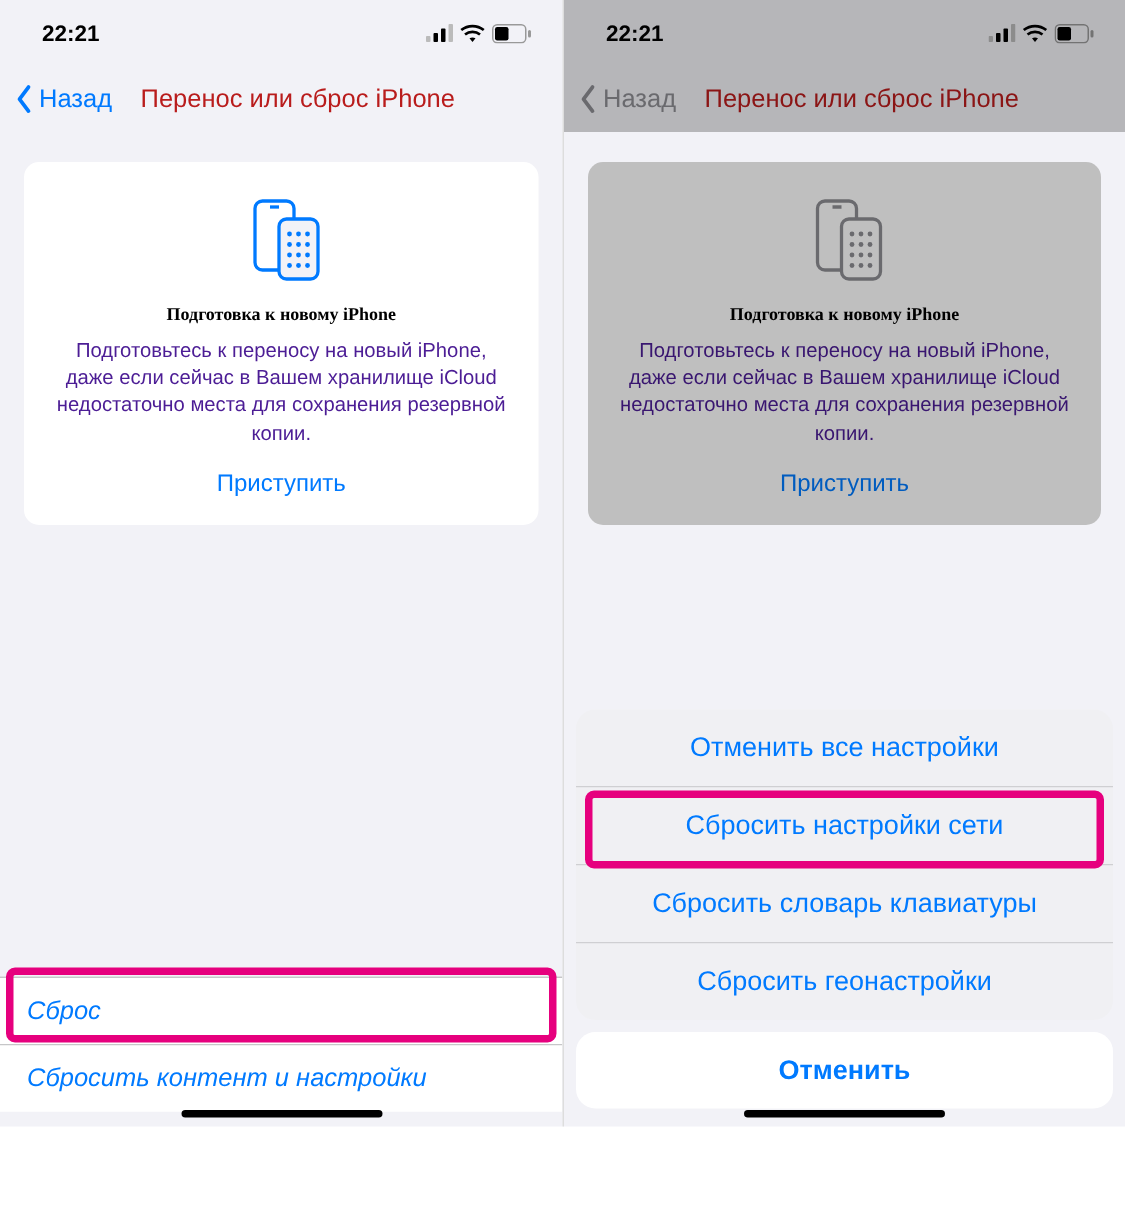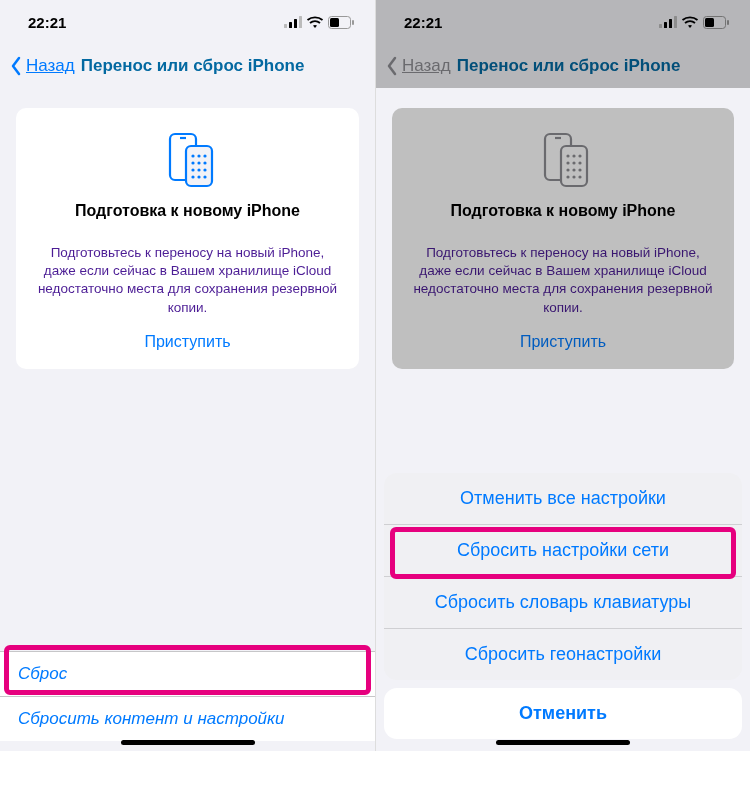--- a/index.html
+++ b/index.html
@@ -41,47 +41,47 @@
     align-items: center;
     padding: 0 10px;
     background: #f2f2f7;
     position: relative;
   }
   .back-btn {
     display: flex;
     align-items: center;
     color: #007aff;
     font-size: 17px;
-    text-decoration: underline;
   }
   .back-btn.dim { color: #8e8e93; }
   .chevron-left {
     width: 12px; height: 20px; margin-right: 4px;
   }
   .nav-title {
     font-size: 17px;
-    font-weight: 700;
-    margin-left: 6px;
-    color: #0369a1;
+    font-weight: 400;
+    margin-left: 19px;
+    color: #b91c1c;
   }
 
   .body-content {
     padding: 20px 16px 0;
   }
   .card {
     background: #fff;
     border-radius: 10px;
     padding: 24px 16px 18px;
     text-align: center;
   }
   .card-icon { display:flex; justify-content:center; margin-bottom: 14px; }
   .card-title {
-    font-size: 16px;
+    font-size: 12px;
     font-weight: 600;
-    margin-bottom: 24px;
+    margin-bottom: 8px;
+    font-family: Liberation Serif, serif;
   }
   .card-desc {
     font-size: 13.5px;
     color: #4c1d95;
     line-height: 1.35;
     margin-bottom: 16px;
     padding: 0 4px;
   }
   .card-action {
     color: #007aff;

